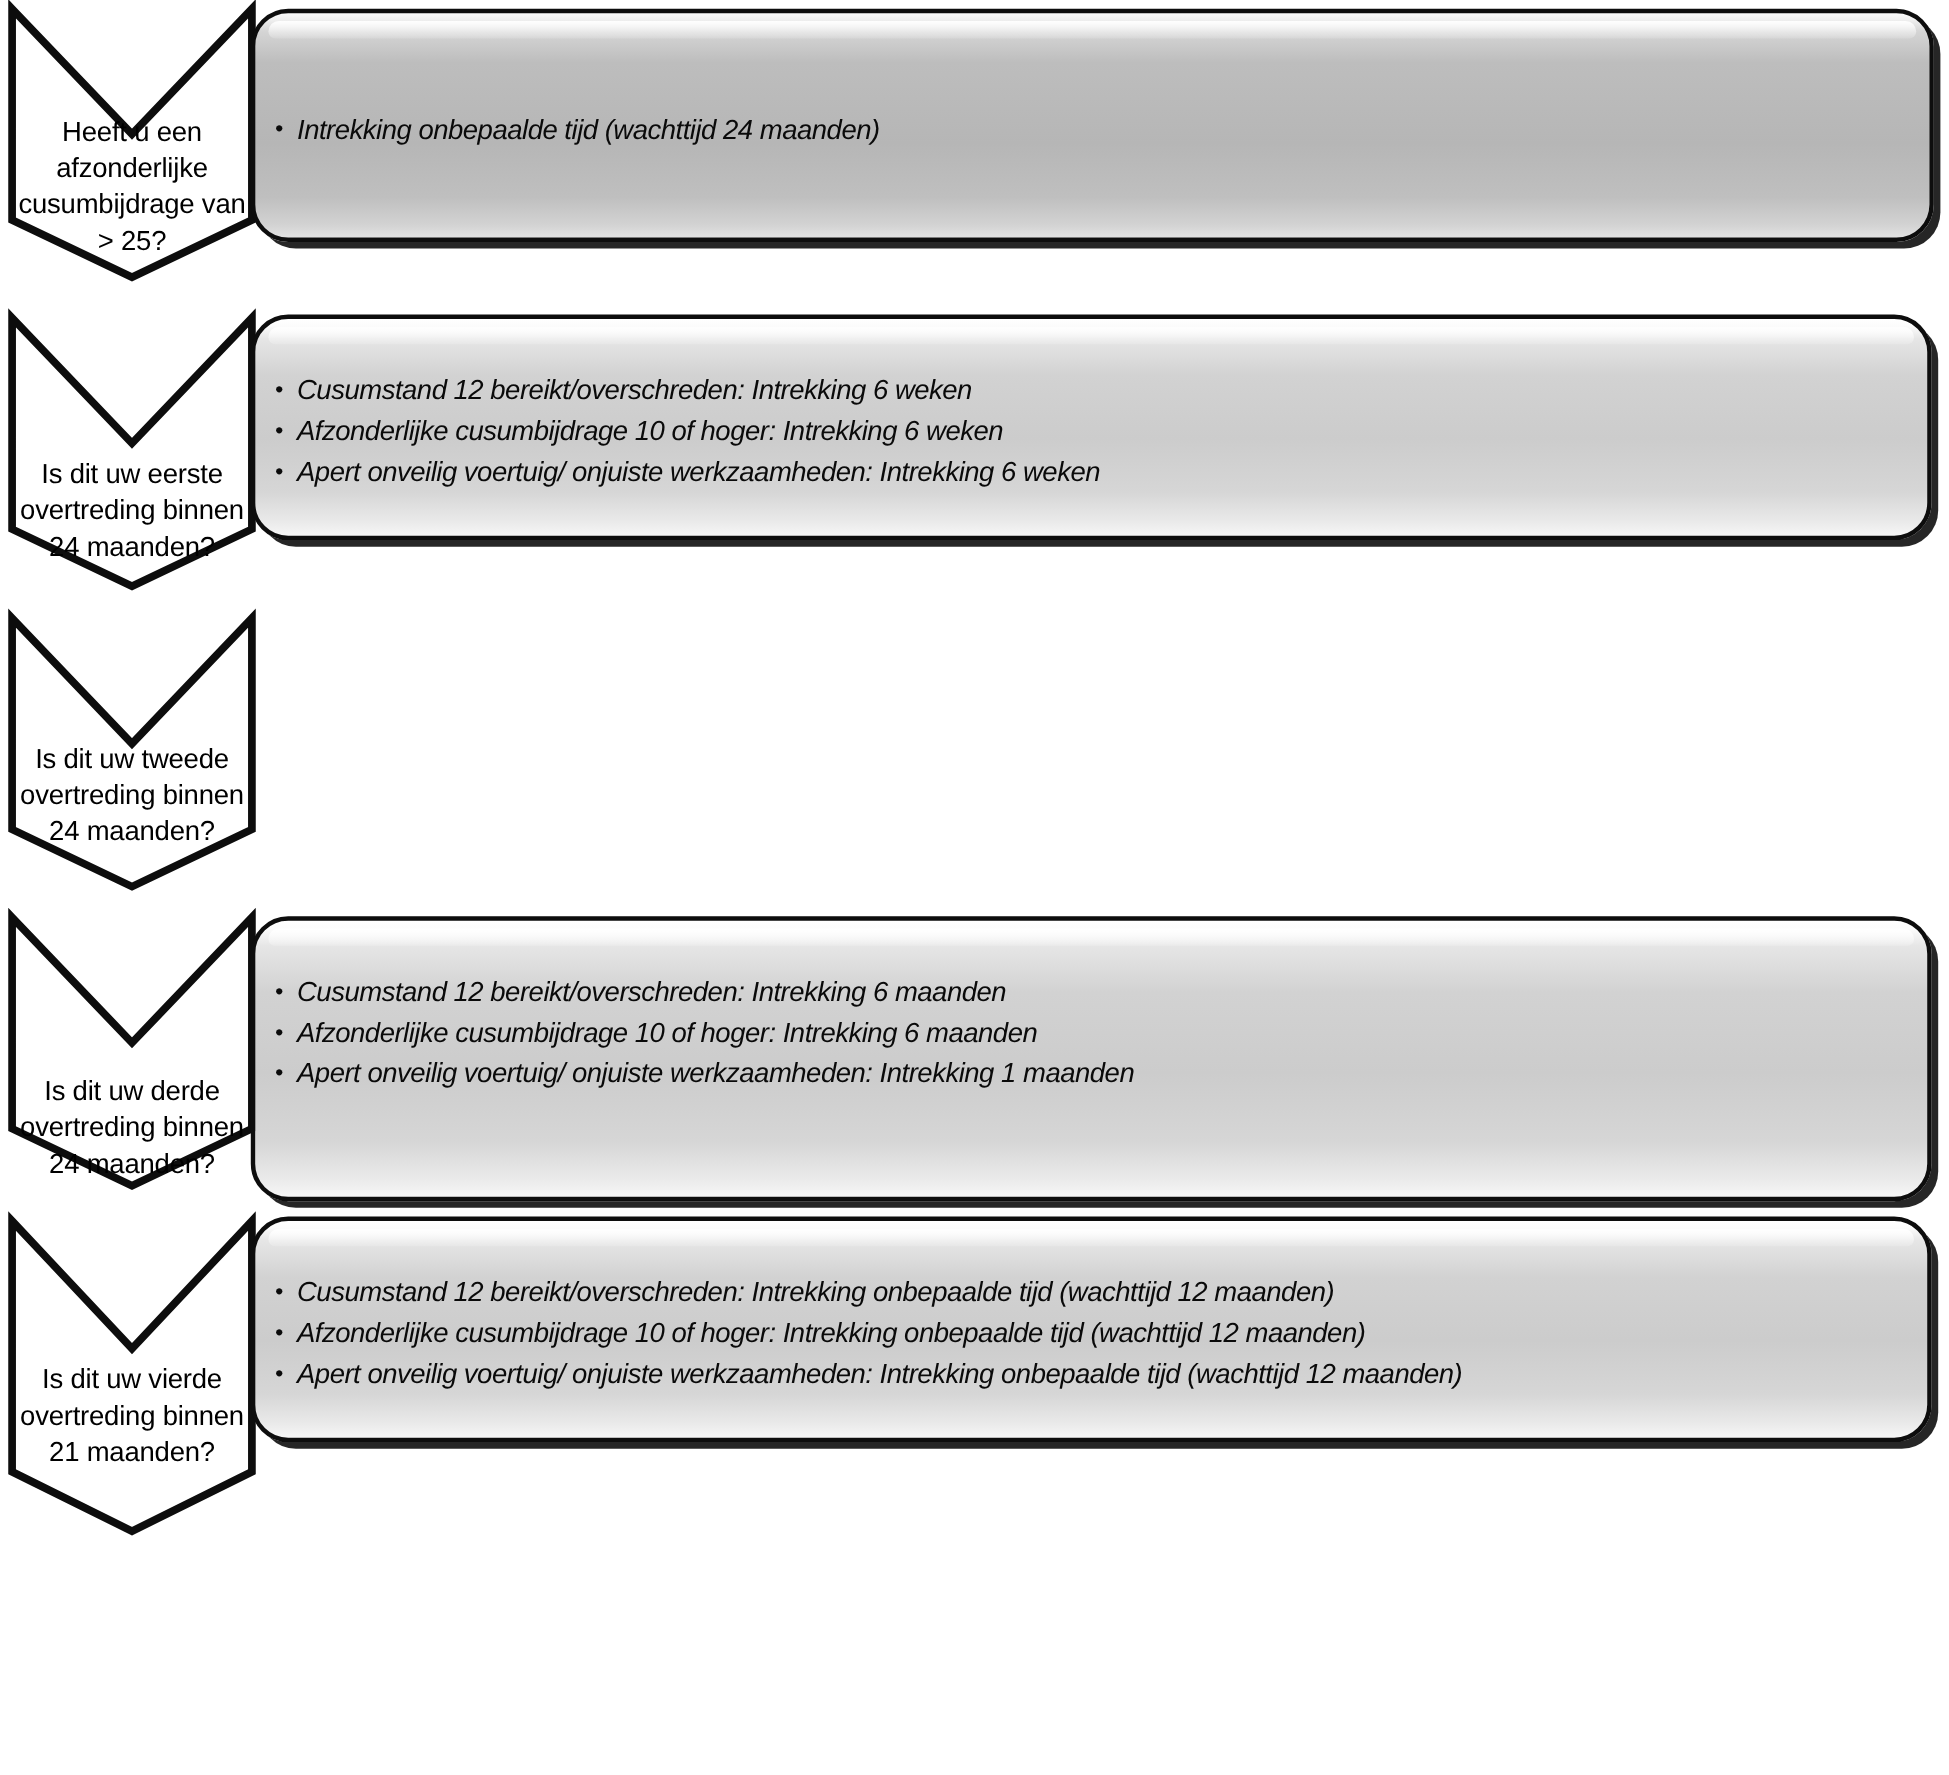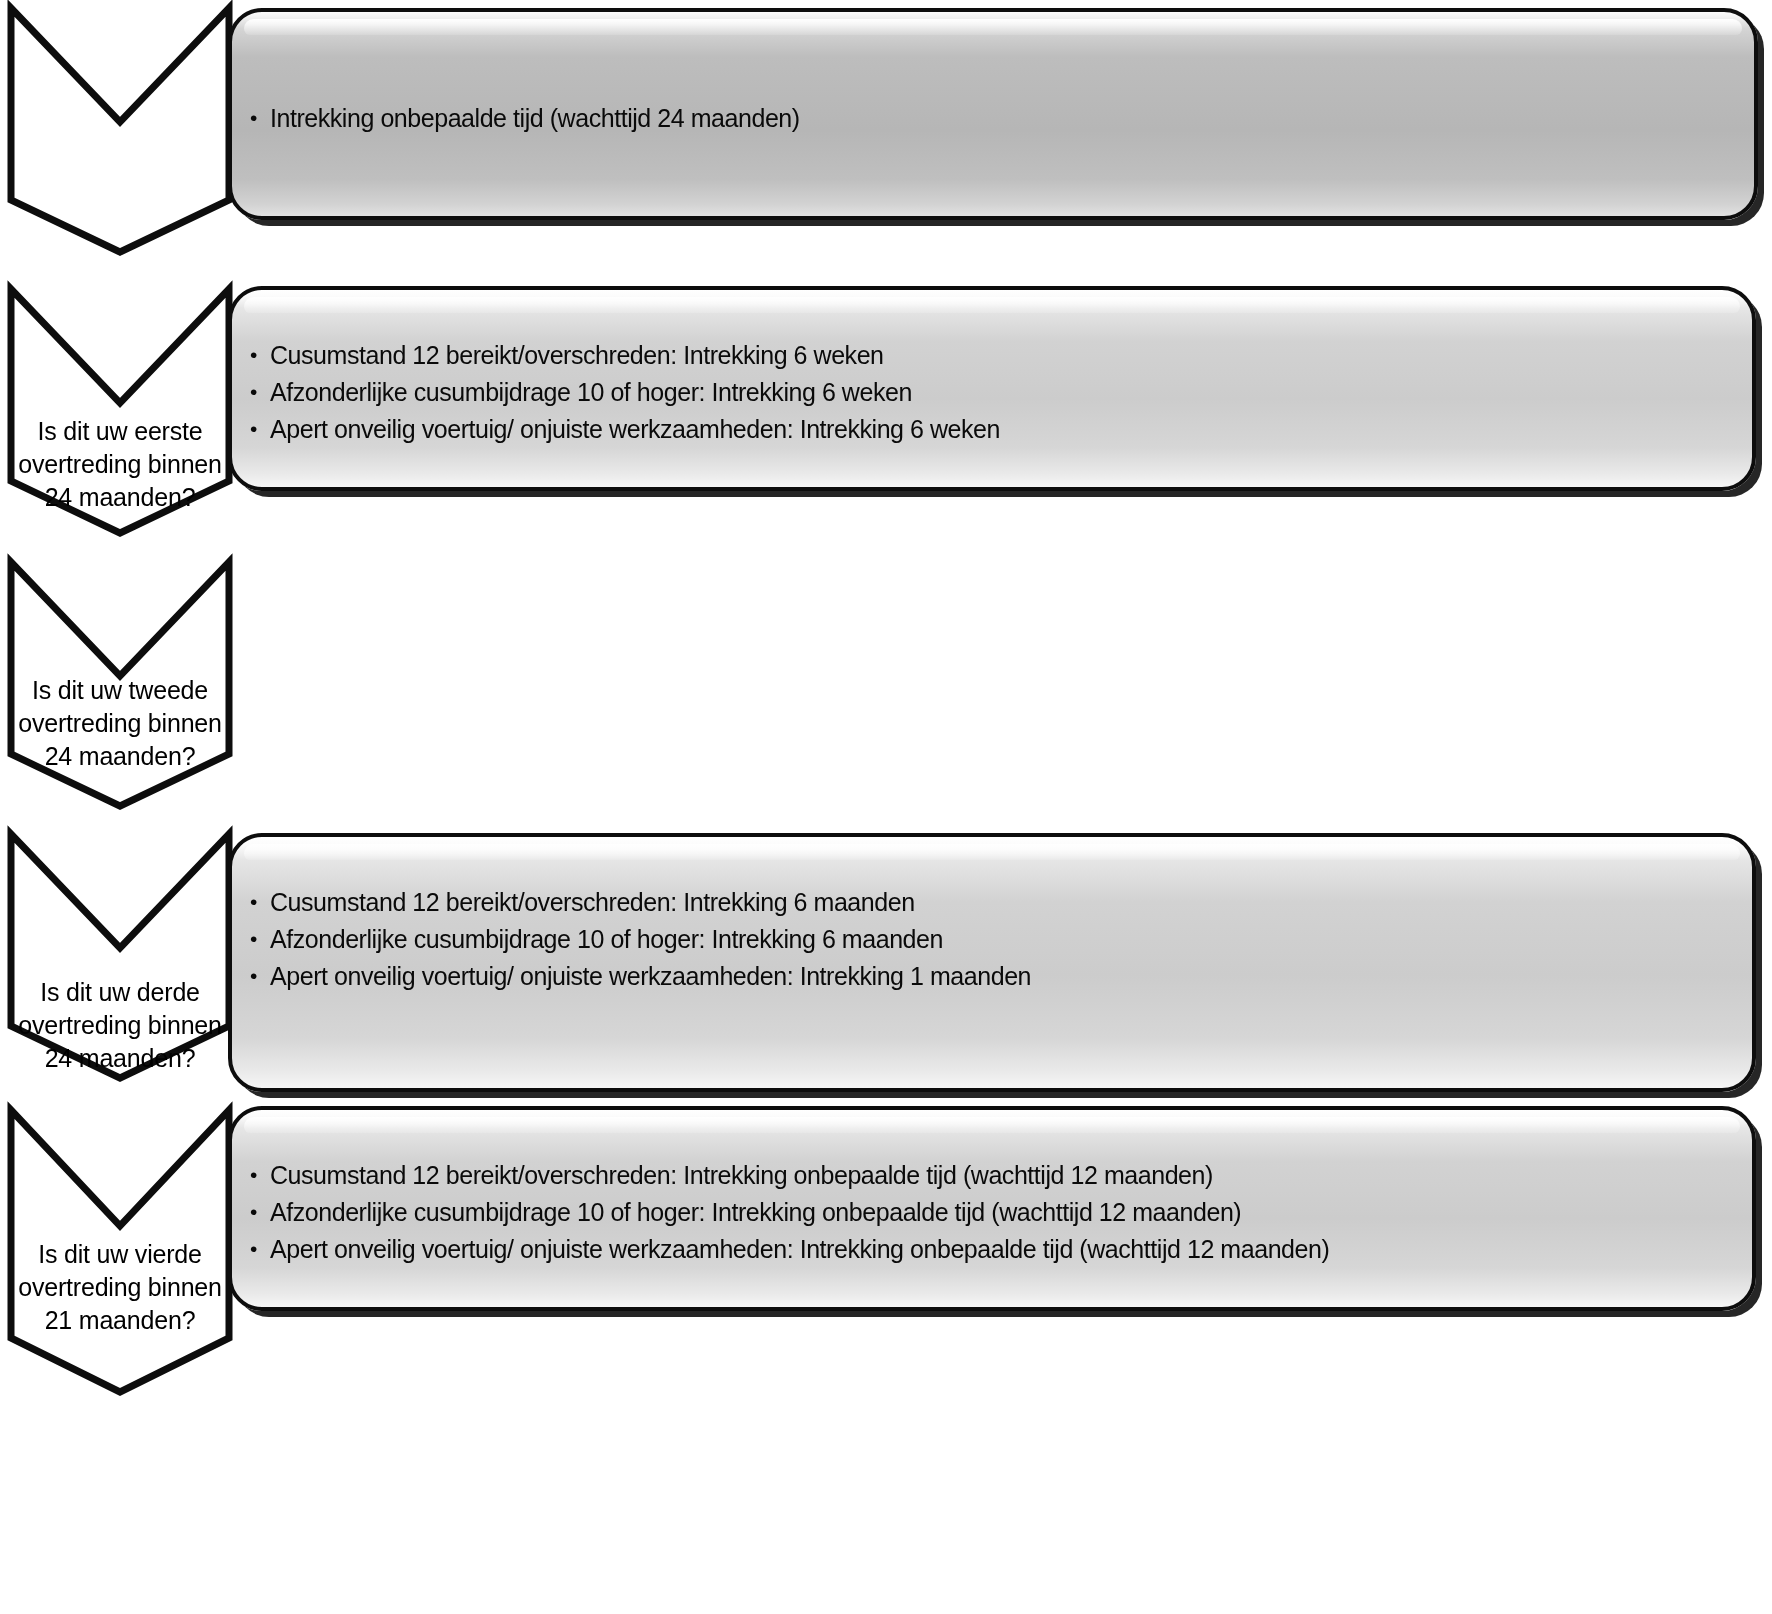--- a/index.html
+++ b/index.html
@@ -98,20 +98,21 @@
     background: linear-gradient(180deg, rgba(255,255,255,0.95), rgba(255,255,255,0.15));
     pointer-events: none;
   }
   .bullet-list {
     position: absolute;
     left: 16px;
     right: 18px;
     margin: 0;
     padding: 0;
     list-style: none;
+    font-style: italic;
   }
   .bullet-list li {
     position: relative;
     padding-left: 22px;
     font-size: 25px;
     line-height: 37px;
     letter-spacing: -0.45px;
     color: #0a0a0a;
     white-space: nowrap;
   }
@@ -128,20 +129,24 @@
 <body>
 
 <div id="page">
 
   <div class="chevron-wrap" style="top:4px; height:252px;">
     <div class="chevron">
       <svg viewBox="0 0 228 252" preserveAspectRatio="none" aria-hidden="true">
         <polygon points="5,4 114,118 223,4 223,196 114,248 5,196" fill="#ffffff" stroke="#0d0d0d" stroke-width="7" stroke-linejoin="miter"></polygon>
       </svg>
     </div>
+    <div class="chevron-label" style="top:100px;">Heeft u een
+afzonderlijke
+cusumbijdrage van
+&gt; 25?</div>
   </div>
 
   <div class="box-wrap" style="left:228px; top:8px; width:1530px; height:212px;">
     <div class="box dark">
       <ul class="bullet-list" style="top:88px;">
         <li>Intrekking onbepaalde tijd (wachttijd 24 maanden)</li>
       </ul>
     </div>
   </div>
 

